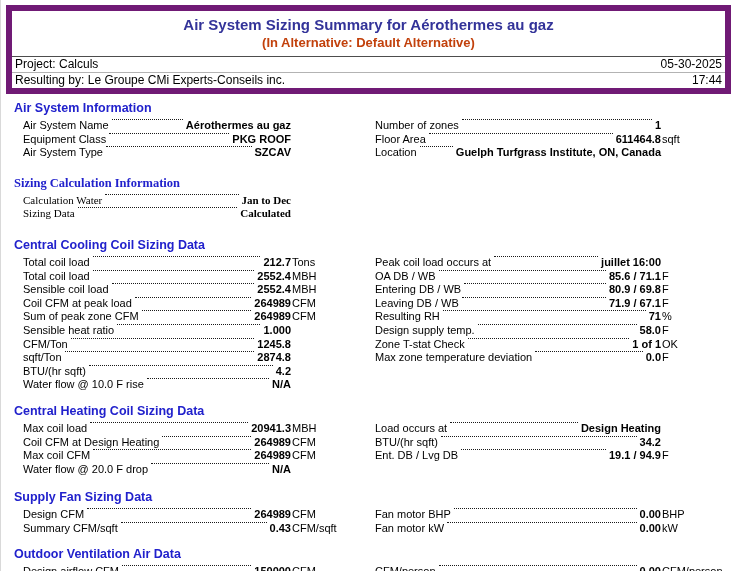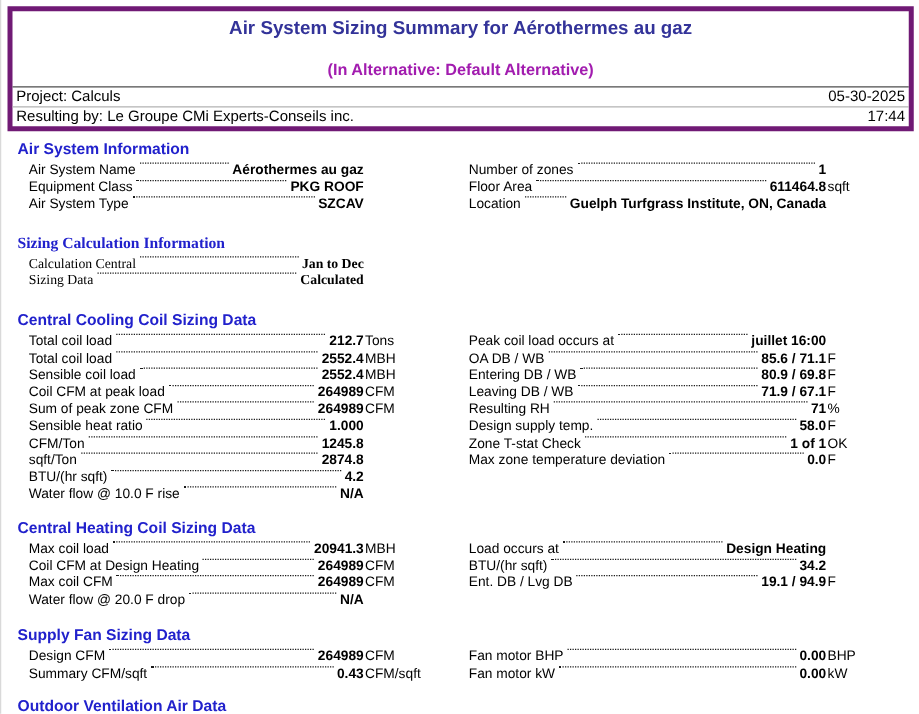--- a/index.html
+++ b/index.html
@@ -3,24 +3,24 @@
 <meta charset="utf-8">
 <style>
   html,body{margin:0;padding:0;}
   body{
     width:735px;height:571px;overflow:hidden;background:#ffffff;
     font-family:"Liberation Sans","DejaVu Sans",sans-serif;color:#000;
     border-left:1px solid #d9d9d9;box-sizing:border-box;
   }
   .page{padding:5px 4px 0 5px;}
   
-  .header-wrap{border:4px solid #701a75;}
+  .header-wrap{border:6px solid #701a75;}
   .title-box{border-bottom:1px solid #4d4d4d;text-align:center;padding:4px 0 5px 0;}
   .title{font-size:15px;font-weight:bold;color:#333399;line-height:19px;}
-  .subtitle{font-size:13px;font-weight:bold;color:#a21caf;line-height:17px;margin-top:15px;}
+  .subtitle{font-size:13px;font-weight:bold;color:#c2410c;line-height:17px;}
   .meta-row{display:flex;justify-content:space-between;font-size:12px;line-height:15px;padding:0 3px;}
   .meta-row.first{border-bottom:1px solid #b3b3b3;}
   
   .section{margin-left:3px;}
   .section:nth-of-type(1){margin-top:7px;}
   .section:nth-of-type(2){margin-top:16px;font-family:Liberation Serif, serif;}
   .section:nth-of-type(3){margin-top:17px;}
   .section:nth-of-type(4){margin-top:12px;}
   .section:nth-of-type(5){margin-top:14px;}
   .section:nth-of-type(6){margin-top:12px;}
@@ -94,21 +94,21 @@
               <span class="unit"></span>
             </div>
           </div>
         </div>
       </div>
       <div class="section">
         <div class="section-title">Sizing Calculation Information</div>
         <div class="cols">
           <div class="col">
             <div class="row">
-              <span class="lbl">Calculation Central</span>
+              <span class="lbl">Calculation Water</span>
               <span class="leader"></span>
               <span class="val">Jan to Dec</span>
               <span class="unit"></span>
             </div>
             <div class="row">
               <span class="lbl">Sizing Data</span>
               <span class="leader"></span>
               <span class="val">Calculated</span>
               <span class="unit"></span>
             </div>

